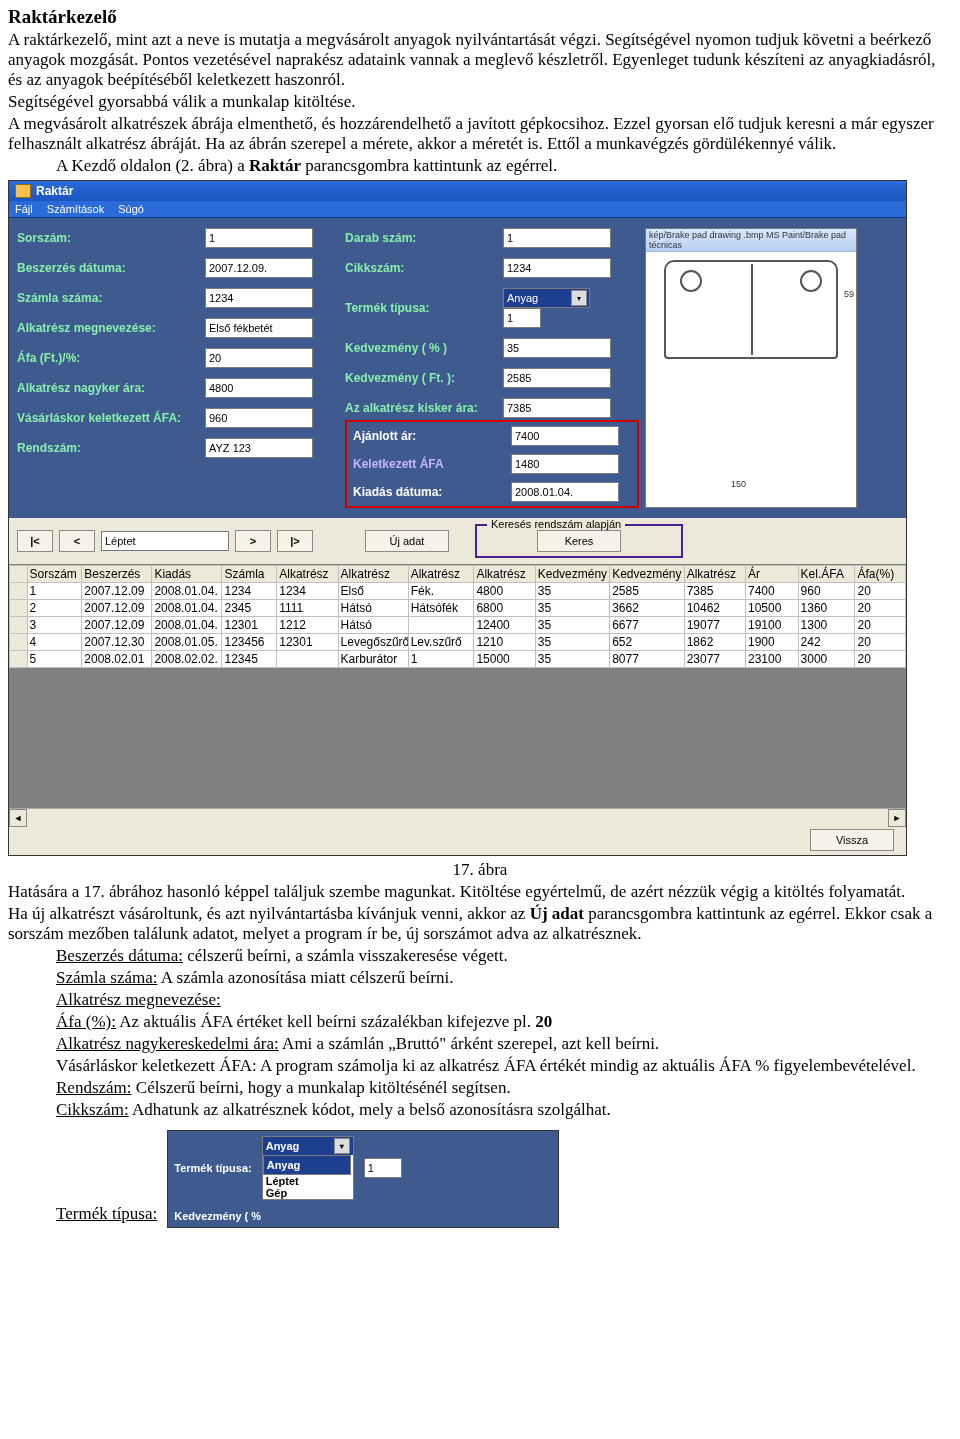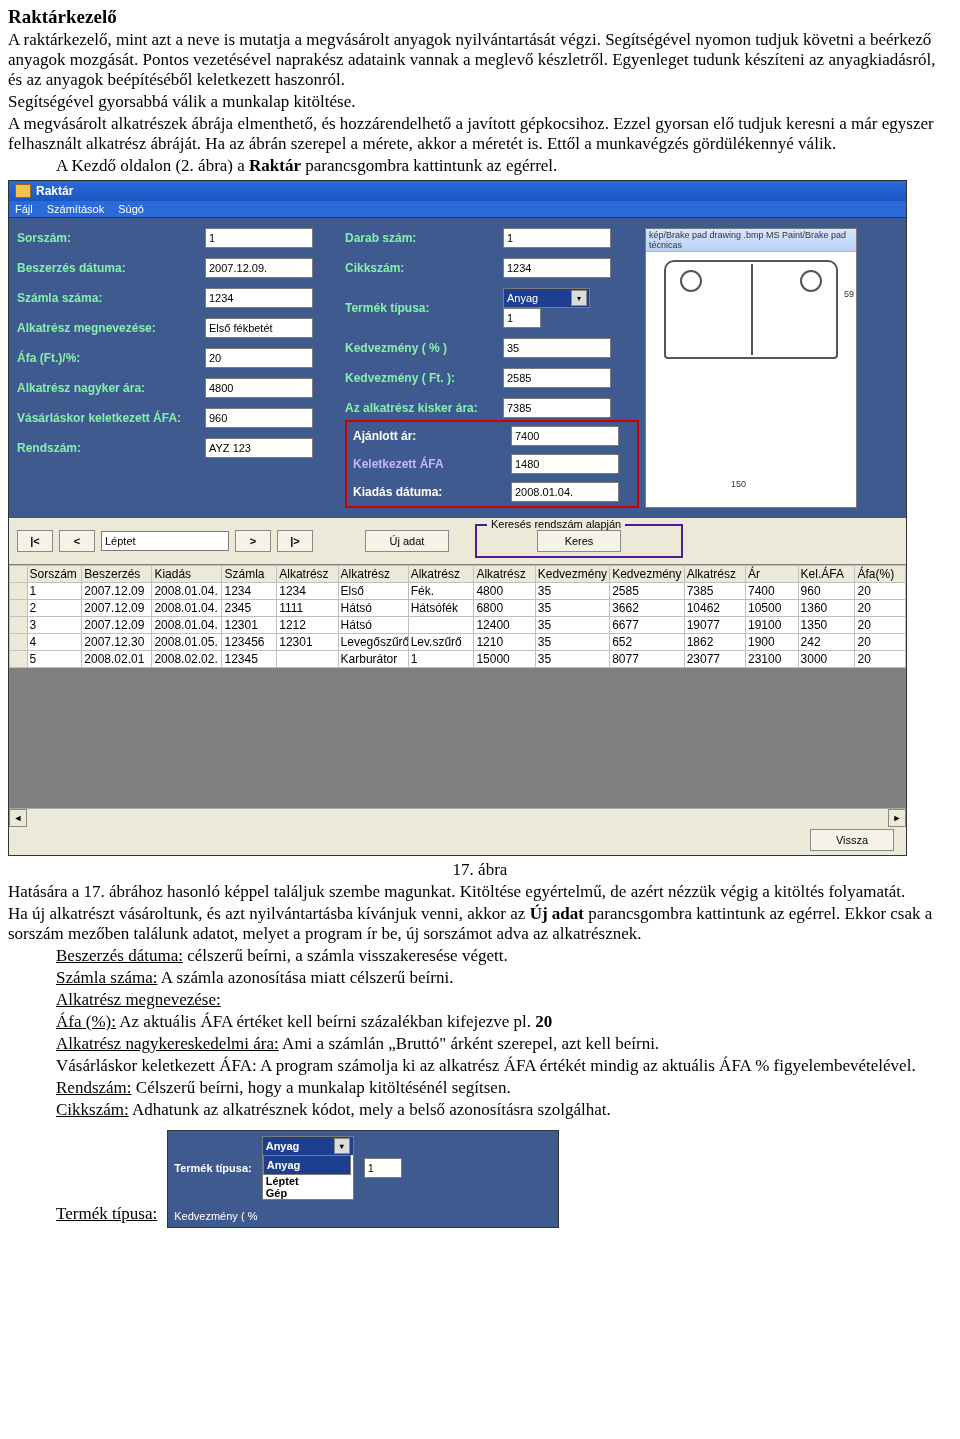--- a/index.html
+++ b/index.html
@@ -230,21 +230,21 @@
     position:relative;
   }
   .shot2 .dropdown .selrow {
     background:#1e3f8f; color:#fff; padding:1px 3px;
     display:flex;justify-content:space-between;align-items:center;
   }
   .shot2 .dropdown .optlist { background:#fff;color:#000; }
   .shot2 .dropdown .opt { padding:0 3px; }
   .shot2 .dropdown .opt.sel { background:#1e3f8f;color:#fff; }
   .shot2 .kvrow {
-    background:#3f5a8f; color:#fff; font-weight:normal;
+    background:#3f5a8f; color:#fff; font-weight:bold;
     padding:5px 6px; display:flex; align-items:center; gap:10px;
   }
 </style>
 </head>
 <body>
 
 <div class="doc">
   <div class="h1">Raktárkezelő</div>
   <p class="para">A raktárkezelő, mint azt a neve is mutatja a megvásárolt anyagok nyilvántartását végzi. Segítségével nyomon tudjuk követni a beérkező anyagok mozgását. Pontos vezetésével naprakész adataink vannak a meglevő készletről. Egyenleget tudunk készíteni az anyagkiadásról, és az anyagok beépítéséből keletkezett haszonról.</p>
   <p class="para">Segítségével gyorsabbá válik a munkalap kitöltése.</p>
@@ -420,21 +420,21 @@
               <td>2008.01.04.</td>
               <td>12301</td>
               <td>1212</td>
               <td>Hátsó</td>
               <td></td>
               <td>12400</td>
               <td>35</td>
               <td>6677</td>
               <td>19077</td>
               <td>19100</td>
-              <td>1350</td>
+              <td>1300</td>
               <td>20</td>
             </tr>
             <tr>
               <td class="rowhead"></td>
               <td>4</td>
               <td>2007.12.30</td>
               <td>2008.01.05.</td>
               <td>123456</td>
               <td>12301</td>
               <td>Levegőszűrő</td>

